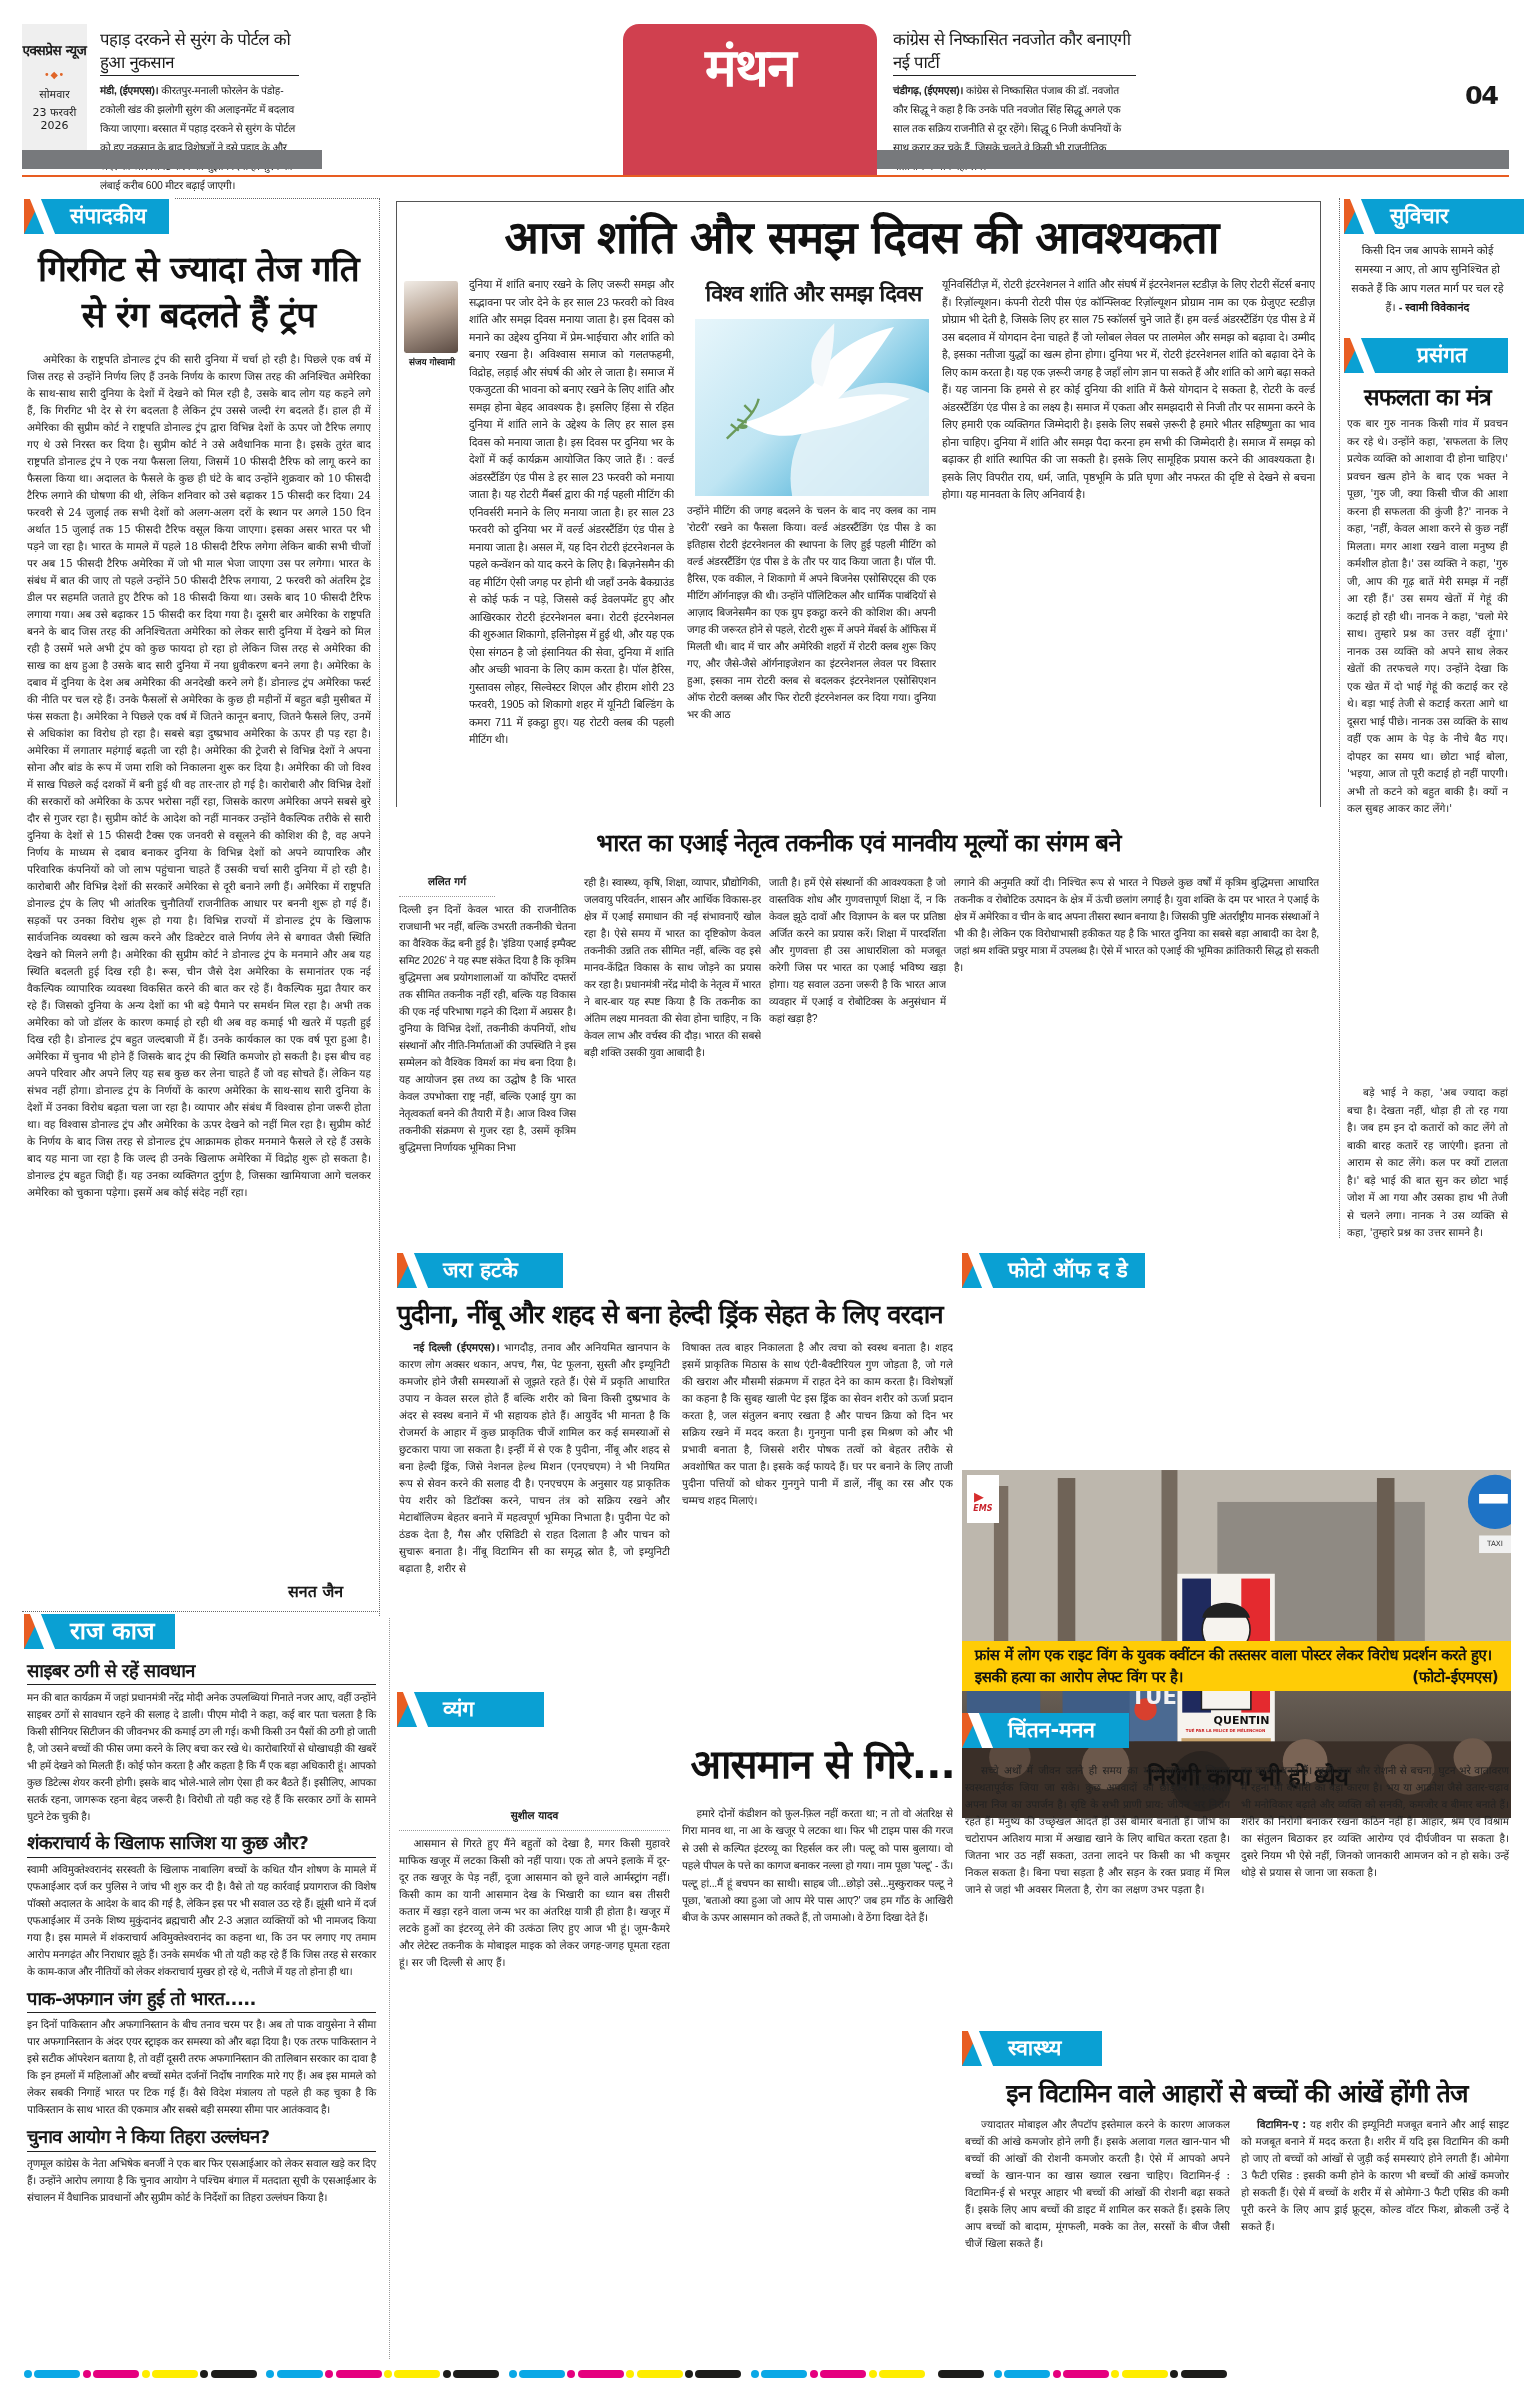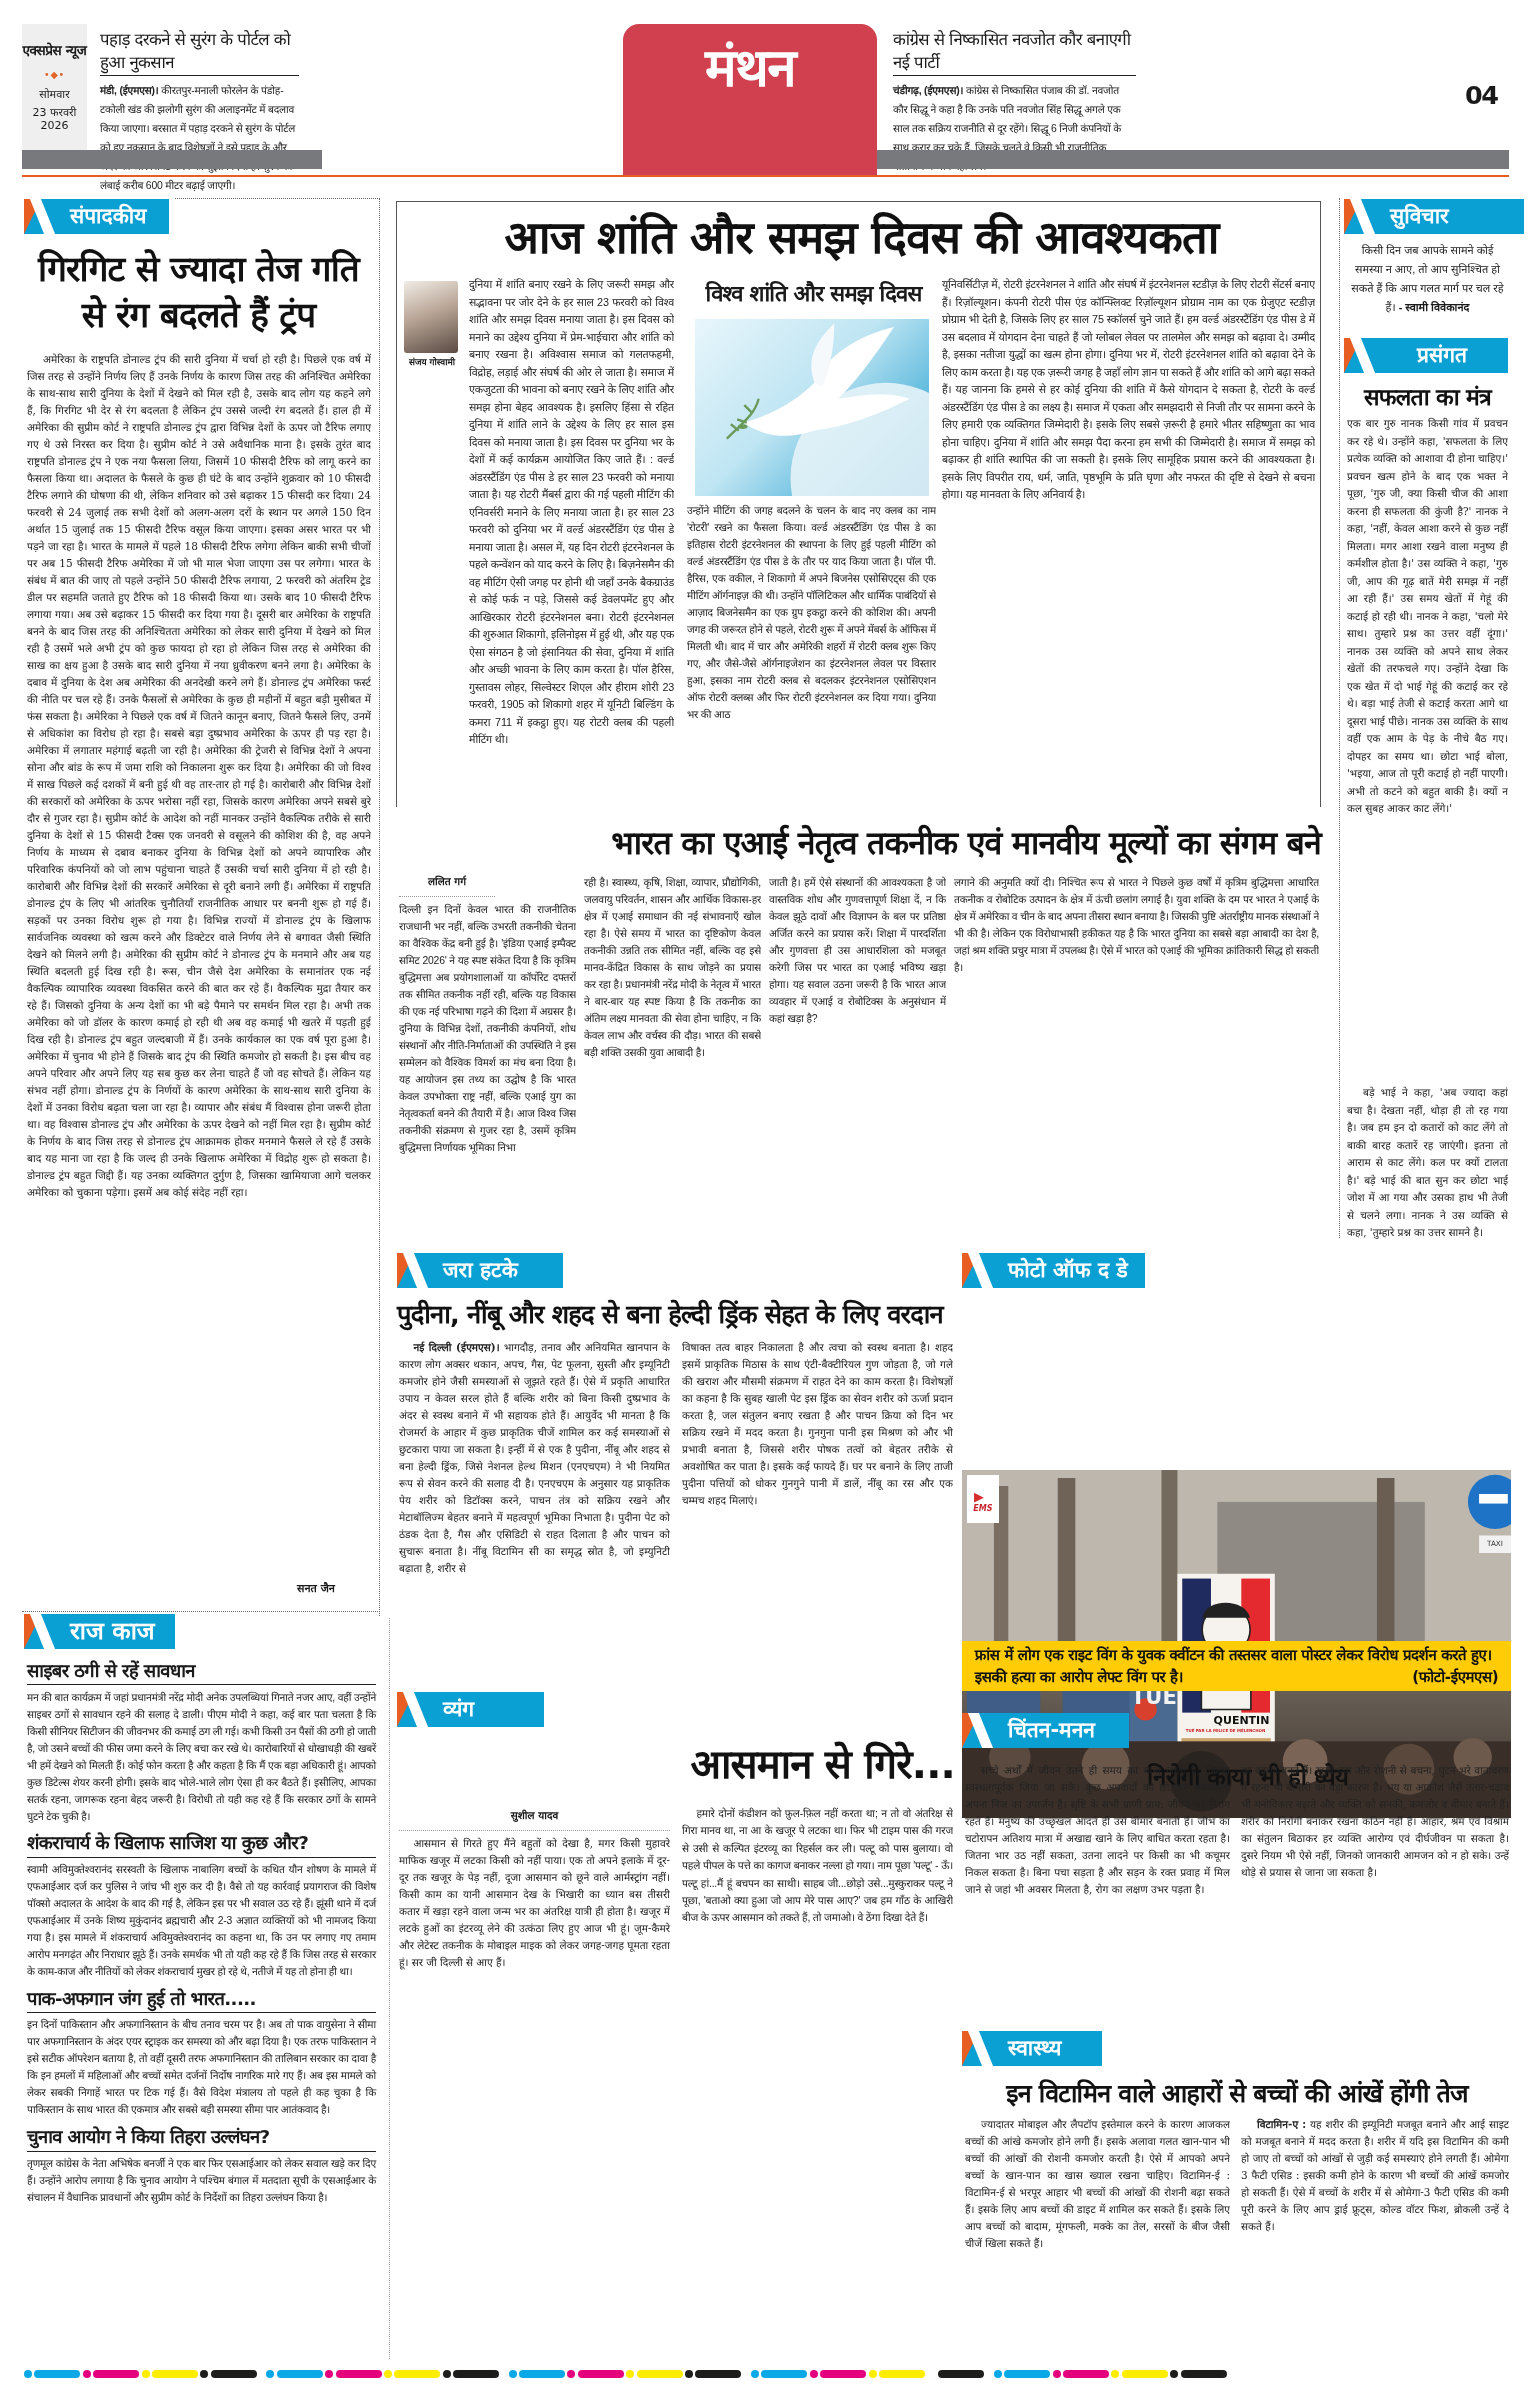--- a/index.html
+++ b/index.html
@@ -74,21 +74,21 @@
 </div>
 <div class="abs gray-bar" style="left:877px; top:150px; width:632px;"></div>
 <div class="abs page-no">04</div>
 <div class="abs orange-rule"></div>
 
 <div class="abs dotted-v" style="left:379px; top:198px; height:1418px;"></div>
 <div class="abs dotted-h" style="left:175px; top:198px; width:203px;"></div>
 <div class="tag" style="left:24px; top:199px; width:145px;">संपादकीय</div>
 <div class="abs hl" style="left:27px; top:246px; width:343px; font-size:35px; line-height:46px; text-align:center;">गिरगिट से ज्यादा तेज गति से रंग बदलते हैं ट्रंप</div>
 <div class="abs body-text" style="left:27px; top:351px; width:344px; height:1228px; overflow:hidden; text-indent:16px;">अमेरिका के राष्ट्रपति डोनाल्ड ट्रंप की सारी दुनिया में चर्चा हो रही है। पिछले एक वर्ष में जिस तरह से उन्होंने निर्णय लिए हैं उनके निर्णय के कारण जिस तरह की अनिश्चित अमेरिका के साथ-साथ सारी दुनिया के देशों में देखने को मिल रही है, उसके बाद लोग यह कहने लगे हैं, कि गिरगिट भी देर से रंग बदलता है लेकिन ट्रंप उससे जल्दी रंग बदलते हैं। हाल ही में अमेरिका की सुप्रीम कोर्ट ने राष्ट्रपति डोनाल्ड ट्रंप द्वारा विभिन्न देशों के ऊपर जो टैरिफ लगाए गए थे उसे निरस्त कर दिया है। सुप्रीम कोर्ट ने उसे अवैधानिक माना है। इसके तुरंत बाद राष्ट्रपति डोनाल्ड ट्रंप ने एक नया फैसला लिया, जिसमें 10 फीसदी टैरिफ को लागू करने का फैसला किया था। अदालत के फैसले के कुछ ही घंटे के बाद उन्होंने शुक्रवार को 10 फीसदी टैरिफ लगाने की घोषणा की थी, लेकिन शनिवार को उसे बढ़ाकर 15 फीसदी कर दिया। 24 फरवरी से 24 जुलाई तक सभी देशों को अलग-अलग दरों के स्थान पर अगले 150 दिन अर्थात 15 जुलाई तक 15 फीसदी टैरिफ वसूल किया जाएगा। इसका असर भारत पर भी पड़ने जा रहा है। भारत के मामले में पहले 18 फीसदी टैरिफ लगेगा लेकिन बाकी सभी चीजों पर अब 15 फीसदी टैरिफ अमेरिका में जो भी माल भेजा जाएगा उस पर लगेगा। भारत के संबंध में बात की जाए तो पहले उन्होंने 50 फीसदी टैरिफ लगाया, 2 फरवरी को अंतरिम ट्रेड डील पर सहमति जताते हुए टैरिफ को 18 फीसदी किया था। उसके बाद 10 फीसदी टैरिफ लगाया गया। अब उसे बढ़ाकर 15 फीसदी कर दिया गया है। दूसरी बार अमेरिका के राष्ट्रपति बनने के बाद जिस तरह की अनिश्चितता अमेरिका को लेकर सारी दुनिया में देखने को मिल रही है उसमें भले अभी ट्रंप को कुछ फायदा हो रहा हो लेकिन जिस तरह से अमेरिका की साख का क्षय हुआ है उसके बाद सारी दुनिया में नया ध्रुवीकरण बनने लगा है। अमेरिका के दबाव में दुनिया के देश अब अमेरिका की अनदेखी करने लगे हैं। डोनाल्ड ट्रंप अमेरिका फर्स्ट की नीति पर चल रहे हैं। उनके फैसलों से अमेरिका के कुछ ही महीनों में बहुत बड़ी मुसीबत में फंस सकता है। अमेरिका ने पिछले एक वर्ष में जितने कानून बनाए, जितने फैसले लिए, उनमें से अधिकांश का विरोध हो रहा है। सबसे बड़ा दुष्प्रभाव अमेरिका के ऊपर ही पड़ रहा है। अमेरिका में लगातार महंगाई बढ़ती जा रही है। अमेरिका की ट्रेजरी से विभिन्न देशों ने अपना सोना और बांड के रूप में जमा राशि को निकालना शुरू कर दिया है। अमेरिका की जो विश्व में साख पिछले कई दशकों में बनी हुई थी वह तार-तार हो गई है। कारोबारी और विभिन्न देशों की सरकारों को अमेरिका के ऊपर भरोसा नहीं रहा, जिसके कारण अमेरिका अपने सबसे बुरे दौर से गुजर रहा है। सुप्रीम कोर्ट के आदेश को नहीं मानकर उन्होंने वैकल्पिक तरीके से सारी दुनिया के देशों से 15 फीसदी टैक्स एक जनवरी से वसूलने की कोशिश की है, वह अपने निर्णय के माध्यम से दबाव बनाकर दुनिया के विभिन्न देशों को अपने व्यापारिक और परिवारिक कंपनियों को जो लाभ पहुंचाना चाहते हैं उसकी चर्चा सारी दुनिया में हो रही है। कारोबारी और विभिन्न देशों की सरकारें अमेरिका से दूरी बनाने लगी हैं। अमेरिका में राष्ट्रपति डोनाल्ड ट्रंप के लिए भी आंतरिक चुनौतियाँ राजनीतिक आधार पर बननी शुरू हो गई हैं। सड़कों पर उनका विरोध शुरू हो गया है। विभिन्न राज्यों में डोनाल्ड ट्रंप के खिलाफ सार्वजनिक व्यवस्था को खत्म करने और डिक्टेटर वाले निर्णय लेने से बगावत जैसी स्थिति देखने को मिलने लगी है। अमेरिका की सुप्रीम कोर्ट ने डोनाल्ड ट्रंप के मनमाने और अब यह स्थिति बदलती हुई दिख रही है। रूस, चीन जैसे देश अमेरिका के समानांतर एक नई वैकल्पिक व्यापारिक व्यवस्था विकसित करने की बात कर रहे हैं। वैकल्पिक मुद्रा तैयार कर रहे हैं। जिसको दुनिया के अन्य देशों का भी बड़े पैमाने पर समर्थन मिल रहा है। अभी तक अमेरिका को जो डॉलर के कारण कमाई हो रही थी अब वह कमाई भी खतरे में पड़ती हुई दिख रही है। डोनाल्ड ट्रंप बहुत जल्दबाजी में हैं। उनके कार्यकाल का एक वर्ष पूरा हुआ है। अमेरिका में चुनाव भी होने हैं जिसके बाद ट्रंप की स्थिति कमजोर हो सकती है। इस बीच वह अपने परिवार और अपने लिए यह सब कुछ कर लेना चाहते हैं जो वह सोचते हैं। लेकिन यह संभव नहीं होगा। डोनाल्ड ट्रंप के निर्णयों के कारण अमेरिका के साथ-साथ सारी दुनिया के देशों में उनका विरोध बढ़ता चला जा रहा है। व्यापार और संबंध मैं विश्वास होना जरूरी होता था। वह विश्वास डोनाल्ड ट्रंप और अमेरिका के ऊपर देखने को नहीं मिल रहा है। सुप्रीम कोर्ट के निर्णय के बाद जिस तरह से डोनाल्ड ट्रंप आक्रामक होकर मनमाने फैसले ले रहे हैं उसके बाद यह माना जा रहा है कि जल्द ही उनके खिलाफ अमेरिका में विद्रोह शुरू हो सकता है। डोनाल्ड ट्रंप बहुत जिद्दी हैं। यह उनका व्यक्तिगत दुर्गुण है, जिसका खामियाजा आगे चलकर अमेरिका को चुकाना पड़ेगा। इसमें अब कोई संदेह नहीं रहा।</div>
-<div class="abs" style="left:297px; top:1580px; font-size:11px; font-weight:bold;">सनत जैन</div>
+<div class="abs" style="left:288px; top:1580px; font-size:16px; font-weight:bold;">सनत जैन</div>
 <div class="abs dotted-h" style="left:22px; top:1611px; width:356px;"></div>
 
 <div class="abs frame" style="left:396px; top:201px; width:925px; height:606px; border-bottom:none;"></div>
 <div class="abs hl" style="left:407px; top:209px; width:909px; font-size:45px; line-height:57px; text-align:center;">आज शांति और समझ दिवस की आवश्यकता</div>
 
 <div class="abs" style="left:404px; top:281px; width:54px; height:72px; background:linear-gradient(160deg,#f1ece6 0%,#b9a697 45%,#5a4a42 100%); border-radius:2.4px;"></div>
 <div class="abs" style="left:400px; top:356px; width:64px; font-size:8.8px; font-weight:bold; text-align:center;">संजय गोस्वामी</div>
 <div class="abs body-cond" style="left:405px; top:276px; width:269px; height:520px; overflow:hidden; font-size:10.8px; line-height:17.5px; padding-left:64px;">
   <span>दुनिया में शांति बनाए रखने के लिए जरूरी समझ और सद्भावना पर जोर देने के हर साल 23 फरवरी को विश्व शांति और समझ दिवस मनाया जाता है। इस दिवस को मनाने का उद्देश्य दुनिया में प्रेम-भाईचारा और शांति को बनाए रखना है। अविश्वास समाज को गलतफहमी, विद्रोह, लड़ाई और संघर्ष की ओर ले जाता है। समाज में एकजुटता की भावना को बनाए रखने के लिए शांति और समझ होना बेहद आवश्यक है। इसलिए हिंसा से रहित दुनिया में शांति लाने के उद्देश्य के लिए हर साल इस दिवस को मनाया जाता है। इस दिवस पर दुनिया भर के देशों में कई कार्यक्रम आयोजित किए जाते हैं। : वर्ल्ड अंडरस्टैंडिंग एंड पीस डे हर साल 23 फरवरी को मनाया जाता है। यह रोटरी मैंबर्स द्वारा की गई पहली मीटिंग की एनिवर्सरी मनाने के लिए मनाया जाता है। हर साल 23 फरवरी को दुनिया भर में वर्ल्ड अंडरस्टैंडिंग एंड पीस डे मनाया जाता है। असल में, यह दिन रोटरी इंटरनेशनल के पहले कन्वेंशन को याद करने के लिए है। बिज़नेसमैन की वह मीटिंग ऐसी जगह पर होनी थी जहाँ उनके बैकग्राउंड से कोई फर्क न पड़े, जिससे कई डेवलपमेंट हुए और आखिरकार रोटरी इंटरनेशनल बना। रोटरी इंटरनेशनल की शुरुआत शिकागो, इलिनोइस में हुई थी, और यह एक ऐसा संगठन है जो इंसानियत की सेवा, दुनिया में शांति और अच्छी भावना के लिए काम करता है। पॉल हैरिस, गुस्तावस लोहर, सिल्वेस्टर शिएल और हीराम शोरी 23 फरवरी, 1905 को शिकागो शहर में यूनिटी बिल्डिंग के कमरा 711 में इकट्ठा हुए। यह रोटरी क्लब की पहली मीटिंग थी।</span>
 </div>
@@ -100,21 +100,21 @@
     <path d="M60 130 C100 120 130 100 150 80 C170 40 210 20 250 10 C230 40 210 70 180 100 C210 95 240 90 270 100 C230 120 190 135 150 140 C120 150 90 150 60 130 Z" fill="#ffffff"></path>
     <path d="M150 80 C140 50 150 30 175 5 C175 35 170 60 160 85 Z" fill="#f5f9fb"></path>
     <path d="M40 150 C60 130 75 120 80 100 M55 140 l-10 -8 M65 130 l-12 -4 M72 118 l-10 -10" stroke="#6a9a5a" stroke-width="3" fill="none"></path>
     <ellipse cx="60" cy="135" rx="6" ry="3" fill="#6a9a5a"></ellipse>
   </svg>
 </div>
 <div class="abs body-cond" style="left:687px; top:502px; width:249px; height:295px; overflow:hidden;">उन्होंने मीटिंग की जगह बदलने के चलन के बाद नए क्लब का नाम 'रोटरी' रखने का फैसला किया। वर्ल्ड अंडरस्टैंडिंग एंड पीस डे का इतिहास रोटरी इंटरनेशनल की स्थापना के लिए हुई पहली मीटिंग को वर्ल्ड अंडरस्टैंडिंग एंड पीस डे के तौर पर याद किया जाता है। पॉल पी. हैरिस, एक वकील, ने शिकागो में अपने बिजनेस एसोसिएट्स की एक मीटिंग ऑर्गनाइज़ की थी। उन्होंने पॉलिटिकल और धार्मिक पाबंदियों से आज़ाद बिजनेसमैन का एक ग्रुप इकट्ठा करने की कोशिश की। अपनी जगह की जरूरत होने से पहले, रोटरी शुरू में अपने मेंबर्स के ऑफिस में मिलती थी। बाद में चार और अमेरिकी शहरों में रोटरी क्लब शुरू किए गए, और जैसे-जैसे ऑर्गनाइजेशन का इंटरनेशनल लेवल पर विस्तार हुआ, इसका नाम रोटरी क्लब से बदलकर इंटरनेशनल एसोसिएशन ऑफ रोटरी क्लब्स और फिर रोटरी इंटरनेशनल कर दिया गया। दुनिया भर की आठ</div>
 
 <div class="abs body-cond" style="left:942px; top:276px; width:373px; height:523px; overflow:hidden; font-size:10.8px; line-height:17.5px;">यूनिवर्सिटीज़ में, रोटरी इंटरनेशनल ने शांति और संघर्ष में इंटरनेशनल स्टडीज़ के लिए रोटरी सेंटर्स बनाए हैं। रिज़ॉल्यूशन। कंपनी रोटरी पीस एंड कॉन्फ्लिक्ट रिज़ॉल्यूशन प्रोग्राम नाम का एक ग्रेजुएट स्टडीज़ प्रोग्राम भी देती है, जिसके लिए हर साल 75 स्कॉलर्स चुने जाते हैं। हम वर्ल्ड अंडरस्टैंडिंग एंड पीस डे में उस बदलाव में योगदान देना चाहते हैं जो ग्लोबल लेवल पर तालमेल और समझ को बढ़ावा दे। उम्मीद है, इसका नतीजा युद्धों का खत्म होना होगा। दुनिया भर में, रोटरी इंटरनेशनल शांति को बढ़ावा देने के लिए काम करता है। यह एक ज़रूरी जगह है जहाँ लोग ज्ञान पा सकते हैं और शांति को आगे बढ़ा सकते हैं। यह जानना कि हमसे से हर कोई दुनिया की शांति में कैसे योगदान दे सकता है, रोटरी के वर्ल्ड अंडरस्टैंडिंग एंड पीस डे का लक्ष्य है। समाज में एकता और समझदारी से निजी तौर पर सामना करने के लिए हमारी एक व्यक्तिगत जिम्मेदारी है। इसके लिए सबसे ज़रूरी है हमारे भीतर सहिष्णुता का भाव होना चाहिए। दुनिया में शांति और समझ पैदा करना हम सभी की जिम्मेदारी है। समाज में समझ को बढ़ाकर ही शांति स्थापित की जा सकती है। इसके लिए सामूहिक प्रयास करने की आवश्यकता है। इसके लिए विपरीत राय, धर्म, जाति, पृष्ठभूमि के प्रति घृणा और नफरत की दृष्टि से देखने से बचना होगा। यह मानवता के लिए अनिवार्य है।</div>
 
-<div class="abs hl" style="left:396px; top:820px; width:925px; font-size:32px; line-height:46px; text-align:right;">भारत का एआई नेतृत्व तकनीक एवं मानवीय मूल्यों का संगम बने</div>
+<div class="abs hl" style="left:396px; top:820px; width:925px; font-size:24px; line-height:46px; text-align:center;">भारत का एआई नेतृत्व तकनीक एवं मानवीय मूल्यों का संगम बने</div>
 <div class="abs byline bylinerule" style="left:399px; top:874px; width:96px;">ललित गर्ग</div>
 <div class="abs body-cond" style="left:399px; top:901px; width:177px; height:327px; overflow:hidden;">दिल्ली इन दिनों केवल भारत की राजनीतिक राजधानी भर नहीं, बल्कि उभरती तकनीकी चेतना का वैश्विक केंद्र बनी हुई है। 'इंडिया एआई इम्पैक्ट समिट 2026' ने यह स्पष्ट संकेत दिया है कि कृत्रिम बुद्धिमत्ता अब प्रयोगशालाओं या कॉर्पोरेट दफ्तरों तक सीमित तकनीक नहीं रही, बल्कि यह विकास की एक नई परिभाषा गढ़ने की दिशा में अग्रसर है। दुनिया के विभिन्न देशों, तकनीकी कंपनियों, शोध संस्थानों और नीति-निर्माताओं की उपस्थिति ने इस सम्मेलन को वैश्विक विमर्श का मंच बना दिया है। यह आयोजन इस तथ्य का उद्घोष है कि भारत केवल उपभोक्ता राष्ट्र नहीं, बल्कि एआई युग का नेतृत्वकर्ता बनने की तैयारी में है। आज विश्व जिस तकनीकी संक्रमण से गुजर रहा है, उसमें कृत्रिम बुद्धिमत्ता निर्णायक भूमिका निभा</div>
 <div class="abs body-cond" style="left:584px; top:874px; width:177px; height:354px; overflow:hidden;">रही है। स्वास्थ्य, कृषि, शिक्षा, व्यापार, प्रौद्योगिकी, जलवायु परिवर्तन, शासन और आर्थिक विकास-हर क्षेत्र में एआई समाधान की नई संभावनाएँ खोल रहा है। ऐसे समय में भारत का दृष्टिकोण केवल तकनीकी उन्नति तक सीमित नहीं, बल्कि वह इसे मानव-केंद्रित विकास के साथ जोड़ने का प्रयास कर रहा है। प्रधानमंत्री नरेंद्र मोदी के नेतृत्व में भारत ने बार-बार यह स्पष्ट किया है कि तकनीक का अंतिम लक्ष्य मानवता की सेवा होना चाहिए, न कि केवल लाभ और वर्चस्व की दौड़। भारत की सबसे बड़ी शक्ति उसकी युवा आबादी है।</div>
 <div class="abs body-cond" style="left:769px; top:874px; width:177px; height:354px; overflow:hidden;">जाती है। हमें ऐसे संस्थानों की आवश्यकता है जो वास्तविक शोध और गुणवत्तापूर्ण शिक्षा दें, न कि केवल झूठे दावों और विज्ञापन के बल पर प्रतिष्ठा अर्जित करने का प्रयास करें। शिक्षा में पारदर्शिता और गुणवत्ता ही उस आधारशिला को मजबूत करेगी जिस पर भारत का एआई भविष्य खड़ा होगा। यह सवाल उठना जरूरी है कि भारत आज व्यवहार में एआई व रोबोटिक्स के अनुसंधान में कहां खड़ा है?</div>
 <div class="abs body-cond" style="left:954px; top:874px; width:365px; height:354px; overflow:hidden;">लगाने की अनुमति क्यों दी। निश्चित रूप से भारत ने पिछले कुछ वर्षों में कृत्रिम बुद्धिमत्ता आधारित तकनीक व रोबोटिक उत्पादन के क्षेत्र में ऊंची छलांग लगाई है। युवा शक्ति के दम पर भारत ने एआई के क्षेत्र में अमेरिका व चीन के बाद अपना तीसरा स्थान बनाया है। जिसकी पुष्टि अंतर्राष्ट्रीय मानक संस्थाओं ने भी की है। लेकिन एक विरोधाभासी हकीकत यह है कि भारत दुनिया का सबसे बड़ा आबादी का देश है, जहां श्रम शक्ति प्रचुर मात्रा में उपलब्ध है। ऐसे में भारत को एआई की भूमिका क्रांतिकारी सिद्ध हो सकती है।</div>
 
 <div class="abs dotted-v" style="left:1339px; top:198px; height:1040px;"></div>
 <div class="tag" style="left:1344px; top:199px; width:180px;">सुविचार</div>
 <div class="abs" style="left:1347px; top:241px; width:161px; font-family:'Liberation Sans',sans-serif; font-size:11px; line-height:19px; text-align:center;">
   <span>किसी दिन जब आपके सामने कोई समस्या न आए, तो आप सुनिश्चित हो सकते हैं कि आप गलत मार्ग पर चल रहे हैं।</span>

